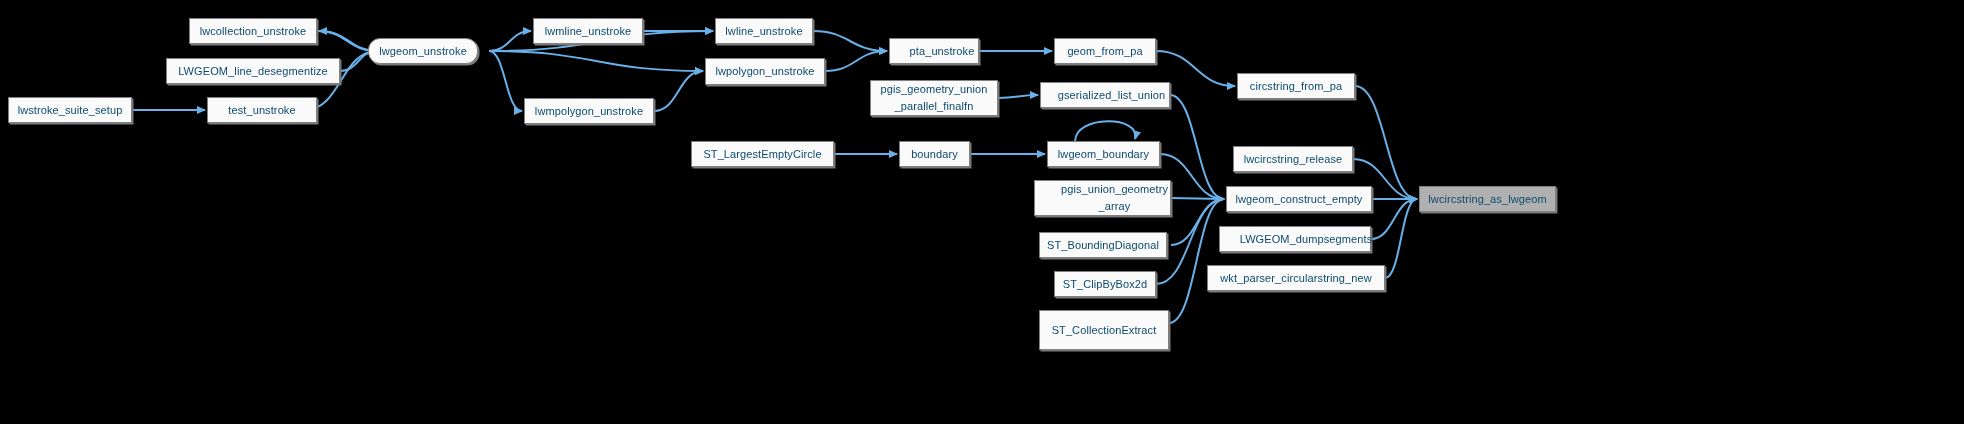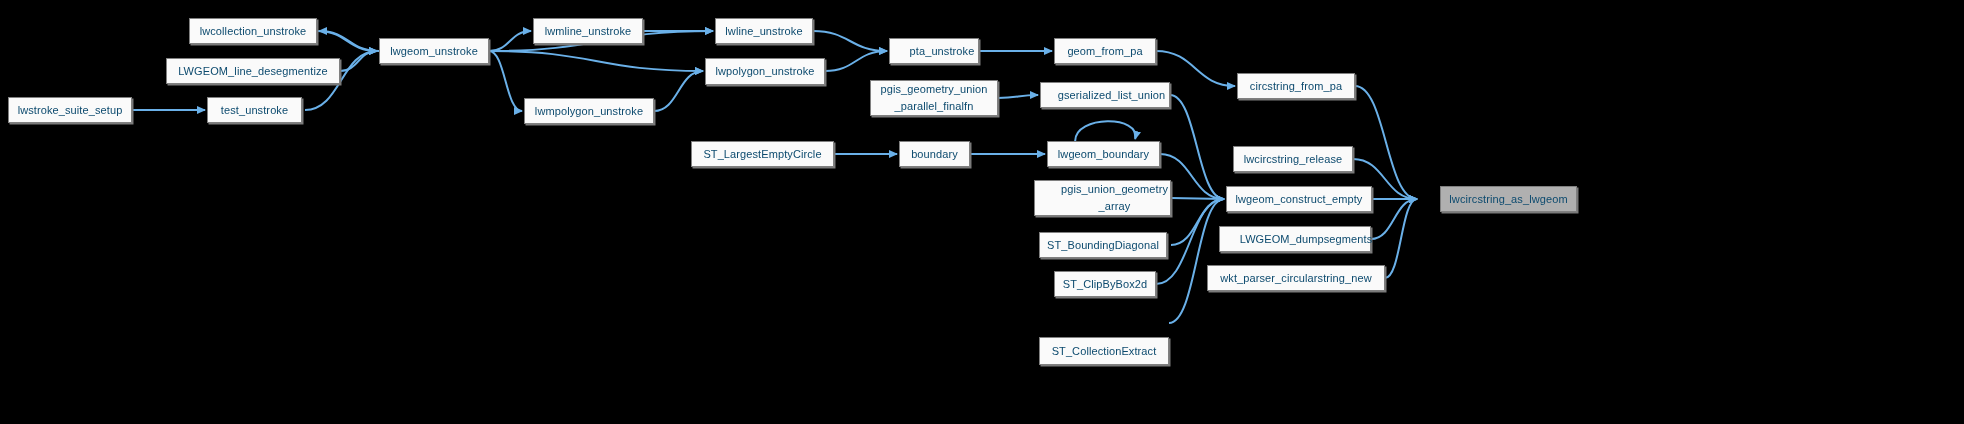--- a/index.html
+++ b/index.html
@@ -33,21 +33,20 @@
     line-height: 17px;
     display: flex;
     align-items: center;
     justify-content: center;
     text-align: center;
     white-space: pre-line;
     letter-spacing: 0.1px;
   }
   .node.highlight {
     background: #b0b0b0;
-    margin-left: 21px;
   }
 </style>
 </head>
 <body>
 
 <div id="canvas">
   <svg id="edge-layer" viewBox="0 0 1964 424" xmlns="http://www.w3.org/2000/svg">
     <defs>
       <marker id="arrow" markerWidth="9" markerHeight="8" refX="8" refY="4" orient="auto" markerUnits="userSpaceOnUse">
         <path d="M0,0 L9,4 L0,8 z" fill="#6ab0e8"></path>
@@ -81,41 +80,41 @@
         <path d="M1156,284 C1190,284 1190,199 1224,199" fill="none" stroke="#6ab0e8" stroke-width="2" marker-end="url(#arrow)"></path>
         <path d="M1169,323 C1196.5,323 1196.5,199 1224,199" fill="none" stroke="#6ab0e8" stroke-width="2" marker-end="url(#arrow)"></path>
         <path d="M1353,159 C1385,159 1385,199 1417,199" fill="none" stroke="#6ab0e8" stroke-width="2" marker-end="url(#arrow)"></path>
         <path d="M1372,199 L1417,199" fill="none" stroke="#6ab0e8" stroke-width="2" marker-end="url(#arrow)"></path>
         <path d="M1371,239 C1394,239 1394,199 1417,199" fill="none" stroke="#6ab0e8" stroke-width="2" marker-end="url(#arrow)"></path>
         <path d="M1385,278 C1401,278 1401,199 1417,199" fill="none" stroke="#6ab0e8" stroke-width="2" marker-end="url(#arrow)"></path>
       </g>
   </svg>
   <div id="nodes">
       <div class="node" style="left: 8px; top: 97px; width: 124px; height: 26px;">lwstroke_suite_setup</div>
-      <div class="node" style="left: 207px; top: 97px; width: 95px; height: 26px;">test_unstroke</div>
+      <div class="node" style="left: 207px; top: 97px; width: 110px; height: 26px;">test_unstroke</div>
       <div class="node" style="left: 189px; top: 18px; width: 128px; height: 26px;">lwcollection_unstroke</div>
       <div class="node" style="left: 166px; top: 58px; width: 174px; height: 26px;">LWGEOM_line_desegmentize</div>
-      <div class="node" style="left: 379px; top: 38px; width: 110px; height: 26px;">lwgeom_unstroke</div>
+      <div class="node" style="left: 368px; top: 38px; width: 110px; height: 26px; border-radius: 12px;">lwgeom_unstroke</div>
       <div class="node" style="left: 533px; top: 18px; width: 110px; height: 26px;">lwmline_unstroke</div>
       <div class="node" style="left: 524px; top: 98px; width: 130px; height: 26px;">lwmpolygon_unstroke</div>
       <div class="node" style="left: 715px; top: 18px; width: 98px; height: 26px;">lwline_unstroke</div>
       <div class="node" style="left: 705px; top: 58px; width: 120px; height: 27px;">lwpolygon_unstroke</div>
       <div class="node" style="left: 889px; top: 38px; width: 90px; height: 26px; padding-left: 16px;">pta_unstroke</div>
       <div class="node" style="left: 870px; top: 80px; width: 128px; height: 36px;">pgis_geometry_union
 _parallel_finalfn</div>
       <div class="node" style="left: 1054px; top: 38px; width: 102px; height: 26px;">geom_from_pa</div>
       <div class="node" style="left: 1040px; top: 82px; width: 130px; height: 26px; padding-left: 13px;">gserialized_list_union</div>
       <div class="node" style="left: 1237px; top: 73px; width: 118px; height: 26px;">circstring_from_pa</div>
       <div class="node" style="left: 691px; top: 141px; width: 143px; height: 26px;">ST_LargestEmptyCircle</div>
       <div class="node" style="left: 899px; top: 141px; width: 71px; height: 26px;">boundary</div>
       <div class="node" style="left: 1047px; top: 141px; width: 113px; height: 26px;">lwgeom_boundary</div>
       <div class="node" style="left: 1034px; top: 180px; width: 137px; height: 36px; padding-left: 24px;">pgis_union_geometry
 _array</div>
       <div class="node" style="left: 1039px; top: 232px; width: 128px; height: 26px;">ST_BoundingDiagonal</div>
       <div class="node" style="left: 1054px; top: 271px; width: 102px; height: 26px;">ST_ClipByBox2d</div>
-      <div class="node" style="left: 1039px; top: 310px; width: 130px; height: 28px; margin-top: 27px;">ST_CollectionExtract</div>
+      <div class="node" style="left: 1039px; top: 310px; width: 130px; height: 40px;">ST_CollectionExtract</div>
       <div class="node" style="left: 1233px; top: 146px; width: 120px; height: 26px;">lwcircstring_release</div>
       <div class="node" style="left: 1226px; top: 186px; width: 146px; height: 26px; text-align: right;">lwgeom_construct_empty</div>
       <div class="node" style="left: 1219px; top: 226px; width: 152px; height: 26px; padding-left: 22px;">LWGEOM_dumpsegments</div>
       <div class="node" style="left: 1207px; top: 265px; width: 178px; height: 26px;">wkt_parser_circularstring_new</div>
       <div class="node highlight" style="left: 1419px; top: 186px; width: 137px; height: 26px;">lwcircstring_as_lwgeom</div>
     </div>
 </div>
 
 </body></html>

